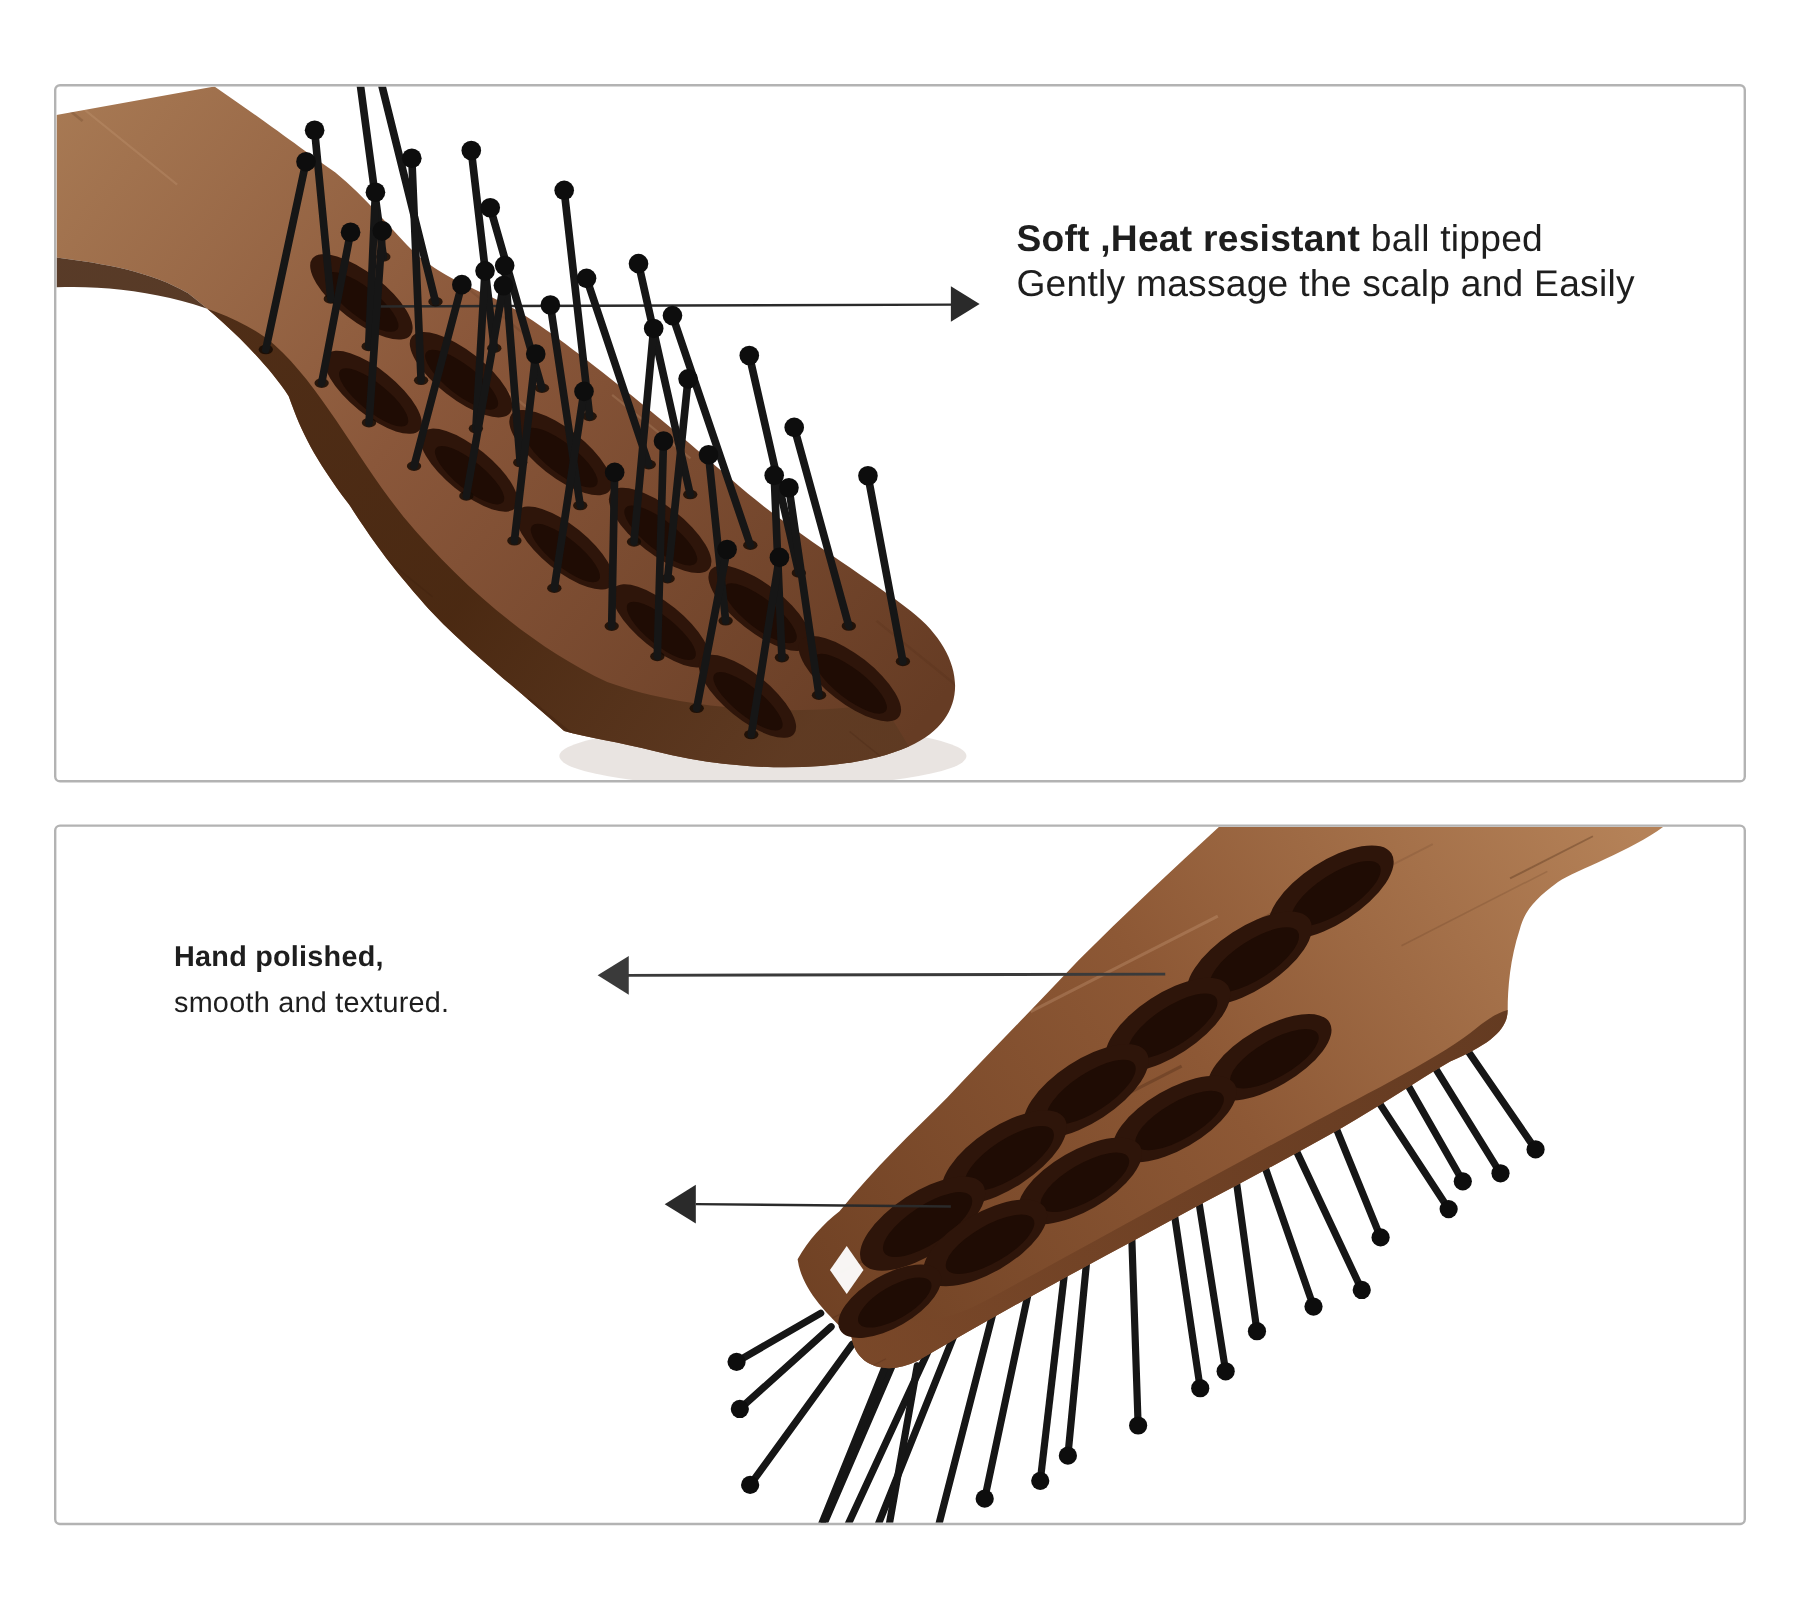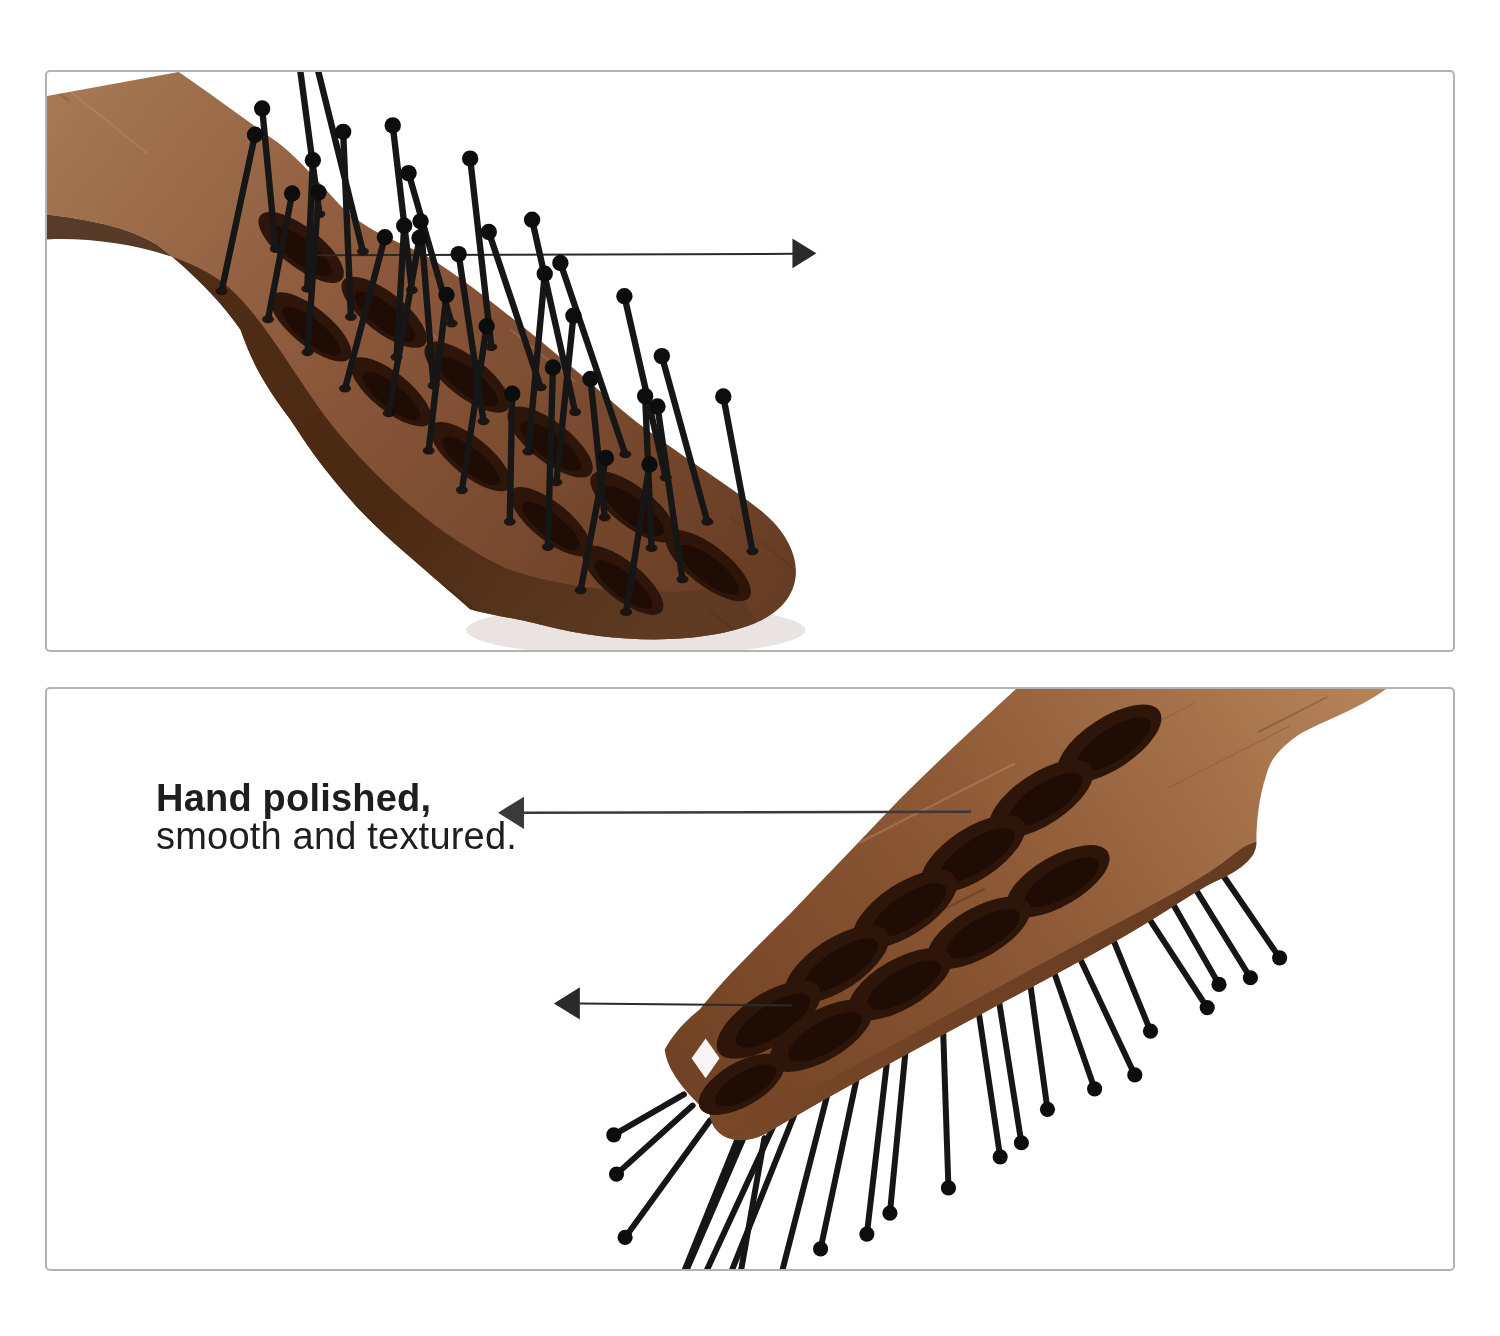--- a/index.html
+++ b/index.html
@@ -4,21 +4,21 @@
 <style>
   html,body{margin:0;padding:0;background:#ffffff;}
   body{width:1500px;height:1336px;position:relative;font-family:"Liberation Sans",sans-serif;overflow:hidden;}
   .panel{position:absolute;box-sizing:border-box;background:#ffffff;border:2px solid #b3b3b3;border-radius:5px;overflow:hidden;}
   #panel-top{left:45px;top:70px;width:1410px;height:582px;}
   #panel-bottom{left:45px;top:687px;width:1410px;height:584px;}
   .photo{position:absolute;left:0;top:0;width:100%;height:100%;display:block;}
   .annot{position:absolute;color:var(--text-color,#1e1e1e);}
   .annot p{margin:0;}
   #annot-bristles{left:800px;top:108px;font-size:31px;line-height:38px;letter-spacing:0.2px;}
-  #annot-hand{left:109px;top:90px;font-size:38px;line-height:38px;letter-spacing:0.2px;}
+  #annot-hand{left:98px;top:90px;font-size:24px;line-height:38px;letter-spacing:0.2px;}
   #annot-vented{left:176px;top:282px;font-size:43px;line-height:50px;letter-spacing:0.3px;}
   .b{font-weight:bold;}
 </style>
 </head>
 <body style="--text-color: #1e1e1e;">
 
 <section class="panel" id="panel-top">
   <svg class="photo" id="svg-top" viewBox="0 0 1409 580" preserveAspectRatio="none">
       <defs>
         <linearGradient id="gTopWood" x1="0" y1="0" x2="700" y2="560" gradientUnits="userSpaceOnUse">
@@ -279,20 +279,22 @@
         </g>
         <ellipse cx="580.2883540083544" cy="542.0038443536516" rx="6" ry="4" fill="#150a04" opacity="0.85"></ellipse>
         <g>
           <line x1="580.2883540083544" y1="542.0038443536516" x2="603.7975301012203" y2="393.84169908384797" stroke="#161616" stroke-width="6.4" stroke-linecap="round"></line>
           <circle cx="603.7975301012203" cy="393.84169908384797" r="8.2" fill="#0d0d0d"></circle>
         </g>
       </g>
     </svg>
 
   <div class="annot" id="annot-bristles">
+    <p><span class="b">Soft ,Heat resistant</span><span> ball tipped</span></p>
+    <p><span>Gently massage the scalp and Easily</span></p>
   </div>
 </section>
 
 <section class="panel" id="panel-bottom">
   <svg class="photo" id="svg-bottom" viewBox="0 0 1409 581" preserveAspectRatio="none">
       <defs>
         <linearGradient id="gBotWood" x1="1320" y1="0" x2="640" y2="460" gradientUnits="userSpaceOnUse">
           <stop offset="0" stop-color="#b58258"></stop>
           <stop offset="0.5" stop-color="#8d5835"></stop>
           <stop offset="1" stop-color="#6e4023"></stop>

